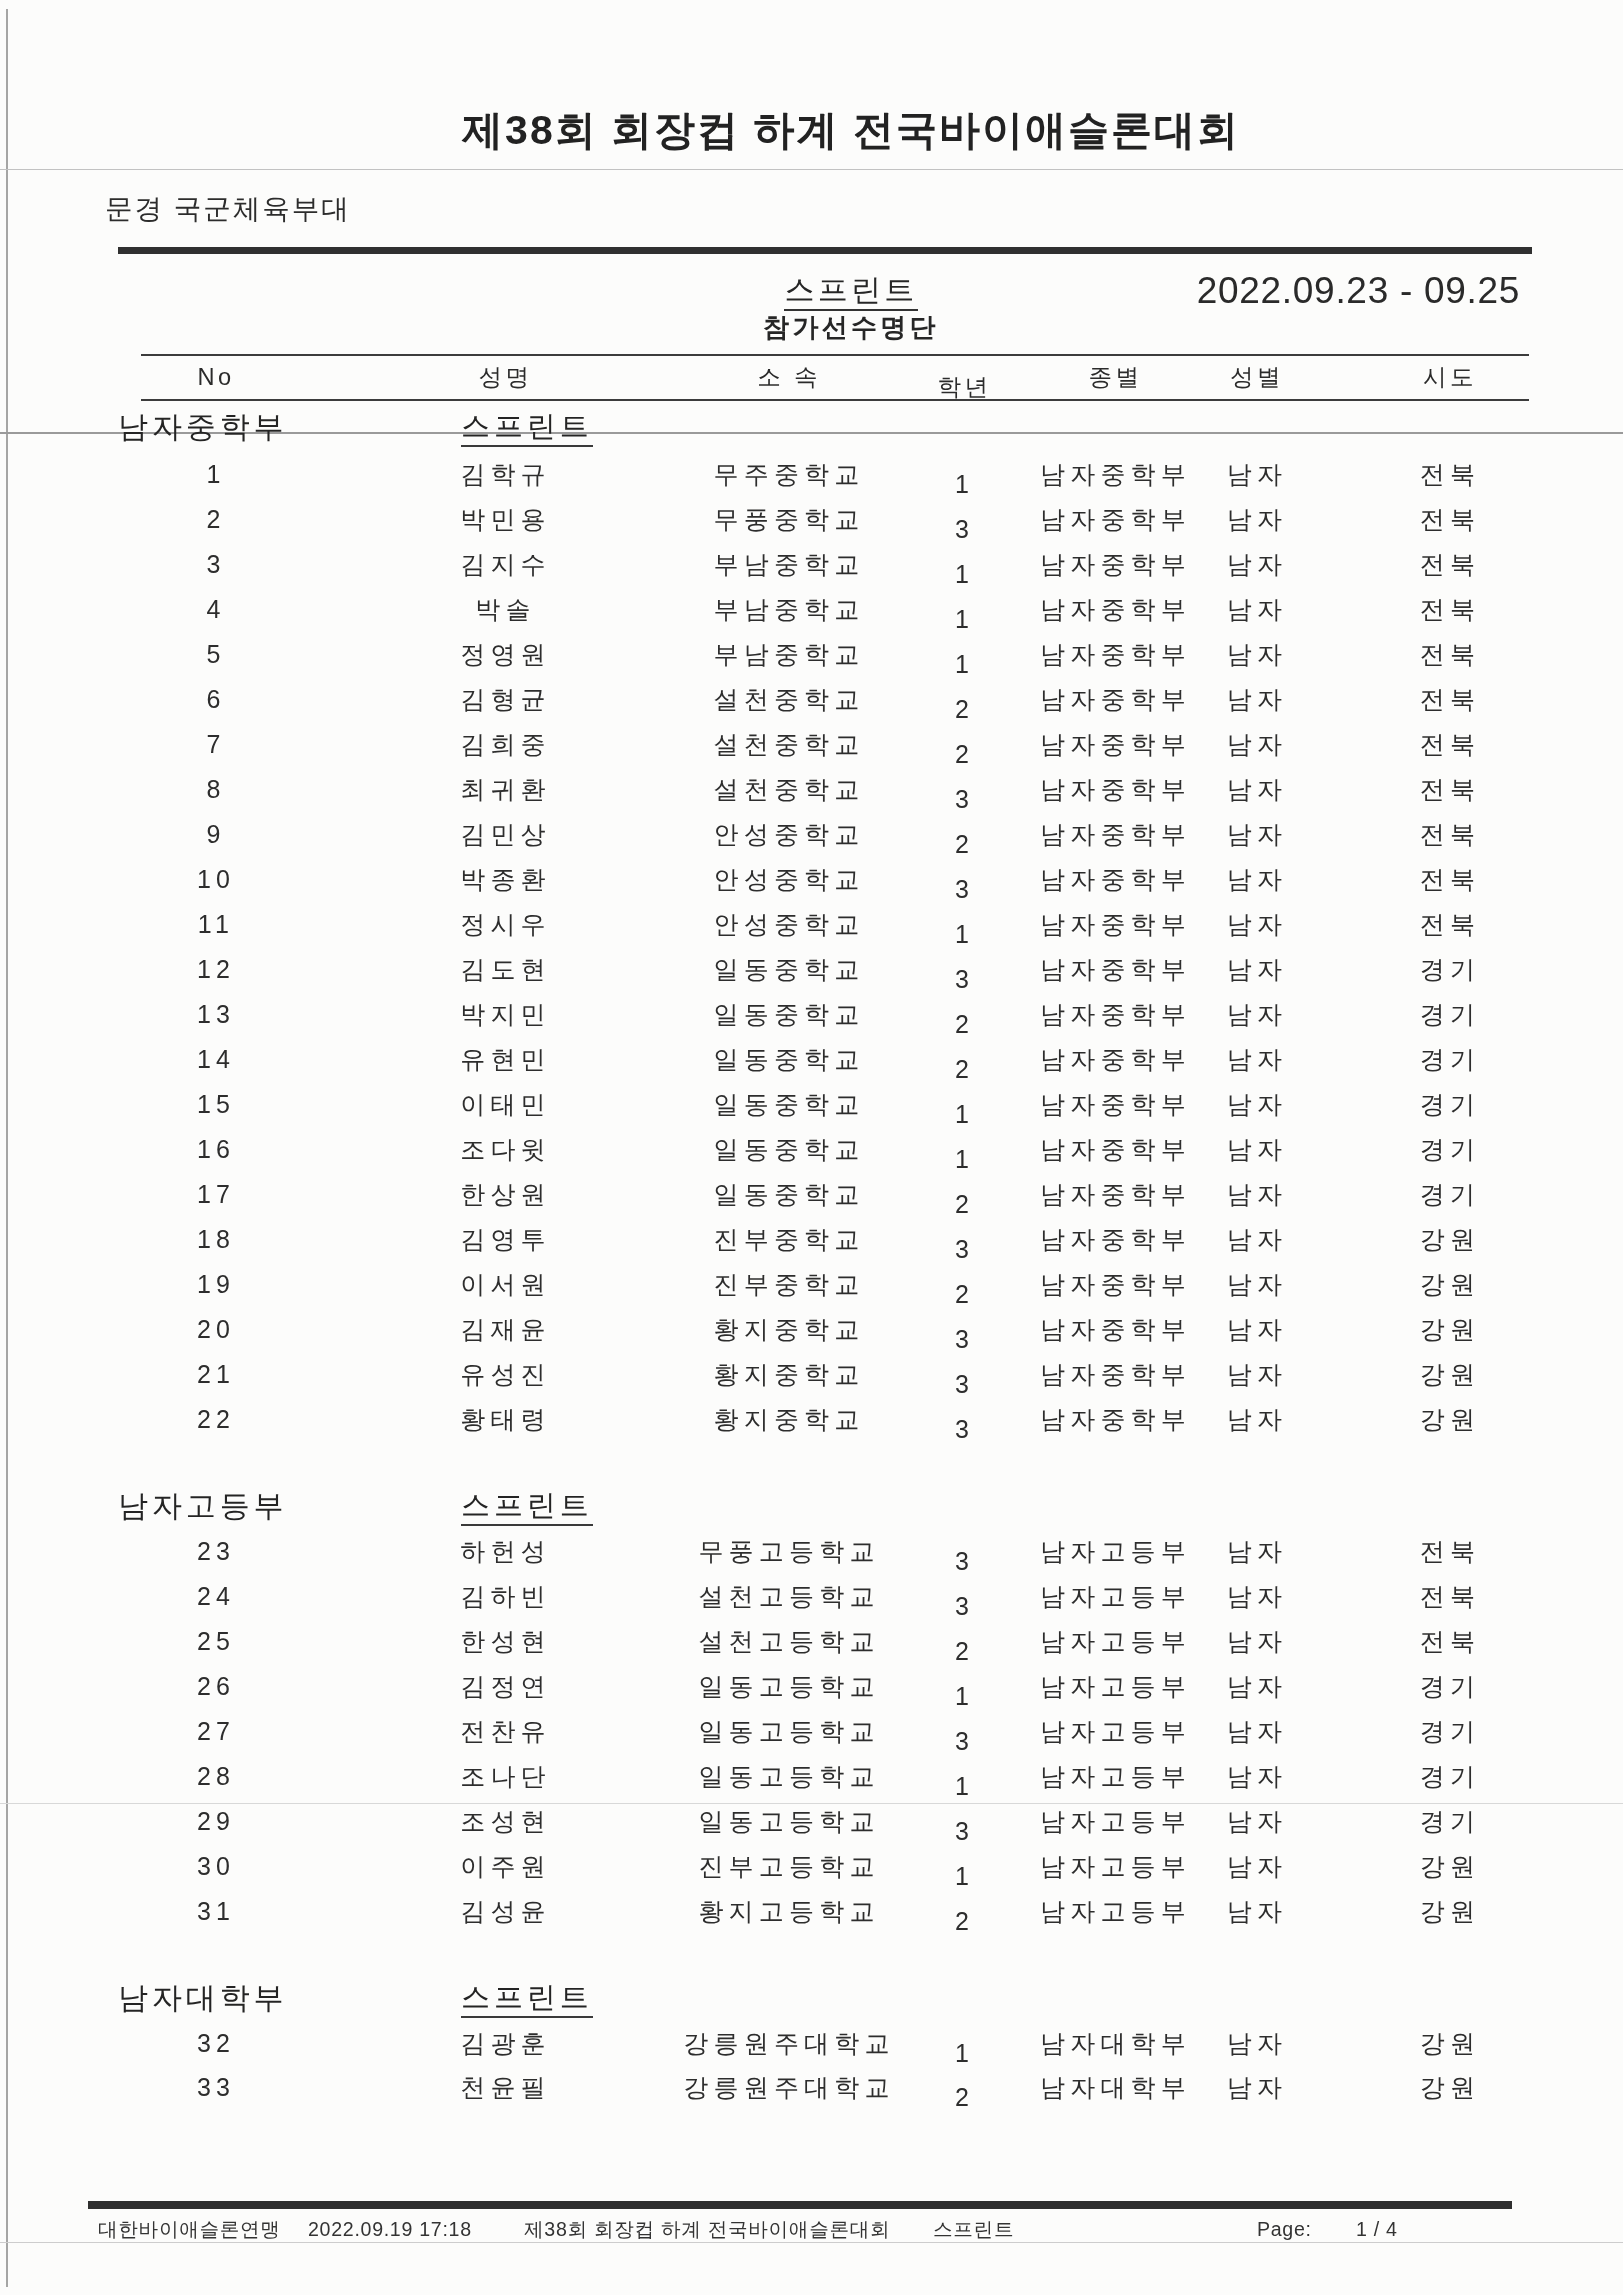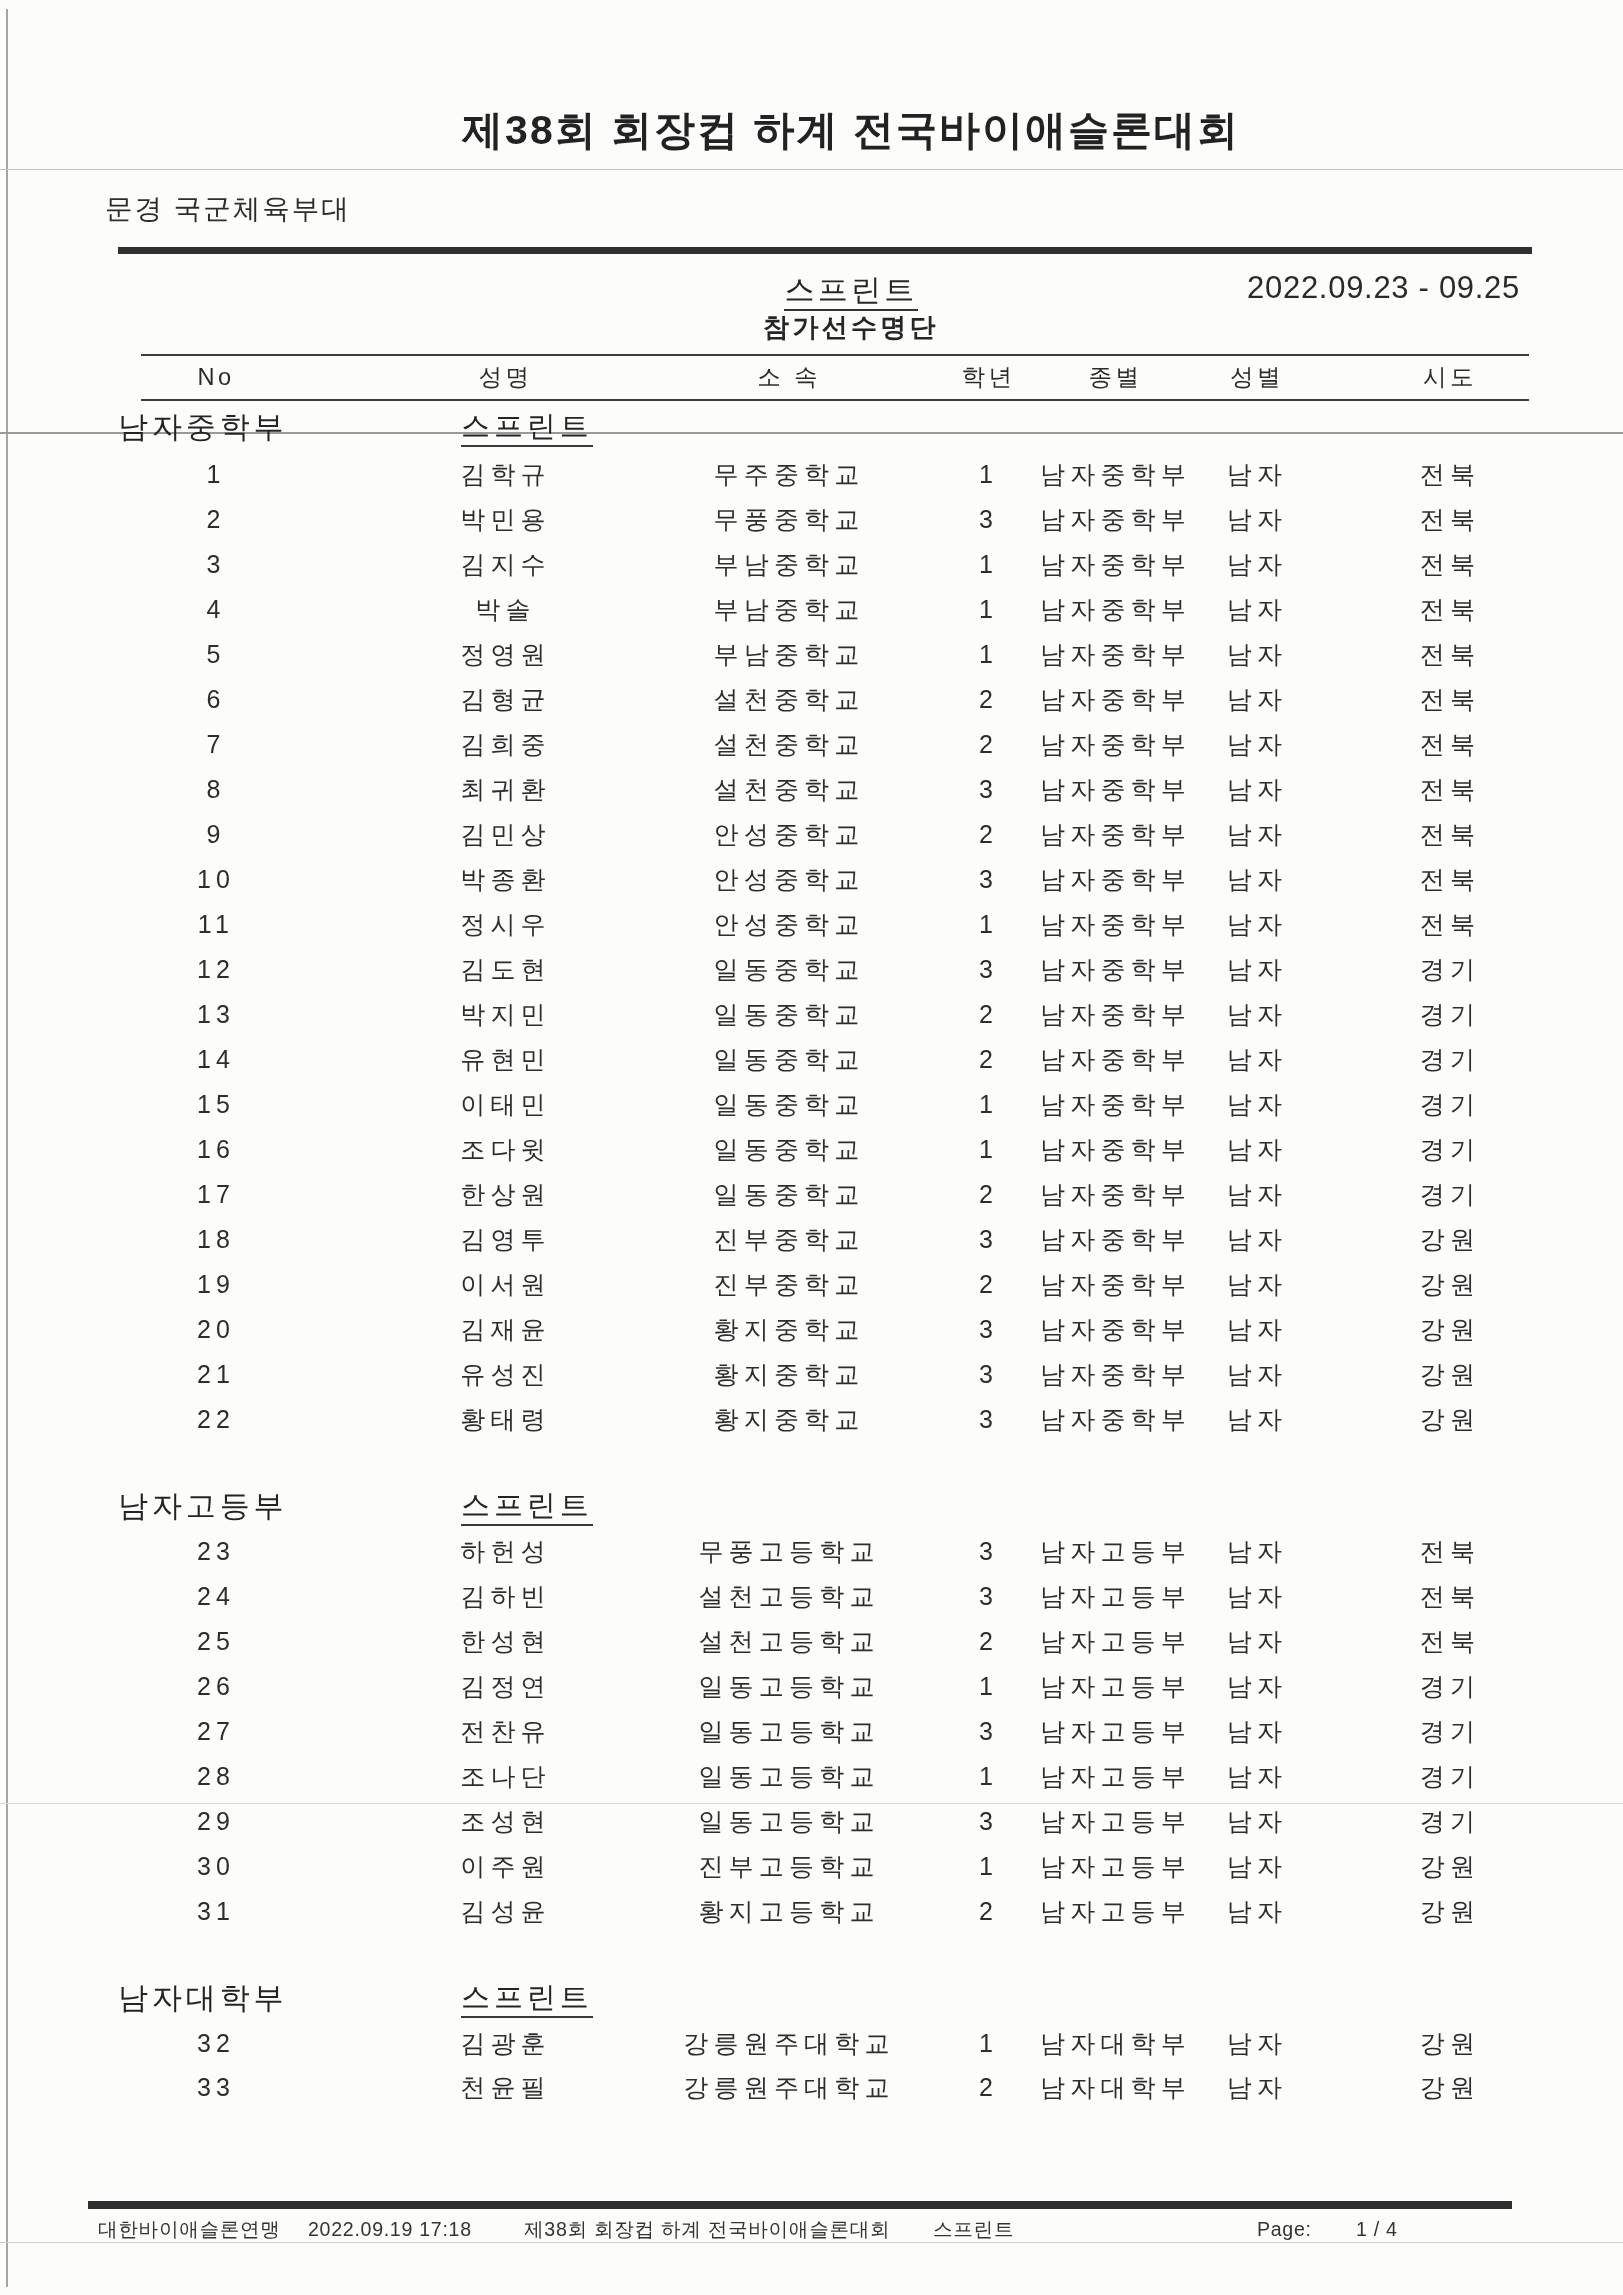--- a/index.html
+++ b/index.html
@@ -39,36 +39,36 @@
     text-align: left; font-size: 27.5px; letter-spacing: 2px; color: #2c2c2c;
   }
   .event-line { position: absolute; top: 270px; left: 0; width: 1623px; height: 39px; }
   .event-name {
     position: absolute; left: 105px; width: 1492px; text-align: center;
     font-size: 30px; letter-spacing: 3.3px;
   }
   .event-name span { border-bottom: 2px solid #333; padding-bottom: 3.3px; }
   .event-dates {
     position: absolute; right: 103px; top: 0;
-    font-size: 31px; letter-spacing: 0.7px; color: #2a2a2a;
+    font-size: 37px; letter-spacing: 0.7px; color: #2a2a2a;
   }
   .list-title {
     position: absolute; top: 310px; left: 105px; width: 1492px;
     text-align: center; font-size: 26px; font-weight: 700; letter-spacing: 3.3px;
   }
 
   
   .thead { position: absolute; top: 359px; left: 0; width: 1623px; height: 37px; line-height: 37px; font-size: 23.6px; letter-spacing: 3.3px; color: #2b2b2b; }
 
   
   .cell { position: absolute; text-align: center; white-space: nowrap; }
   .c-no     { left: 134px;  width: 164px; }
   .c-name   { left: 342px;  width: 327px; }
   .c-school { left: 658px; width: 262px; }
-  .c-grade  { left: 936px; width: 105px; }
+  .c-grade  { left: 912px; width: 105px; margin-top: 10px; }
   .c-cat    { left: 1001px; width: 229px; }
   .c-gen    { left: 1198px; width: 118px; }
   .c-prov   { left: 1368px; width: 164px; }
 
   
   .section-head { position: absolute; left: 0; width: 1623px; height: 39px; line-height: 39px; }
   .section-label {
     position: absolute; left: 118px; font-size: 30px; letter-spacing: 3.9px; color: #242424;
   }
   .section-event {

